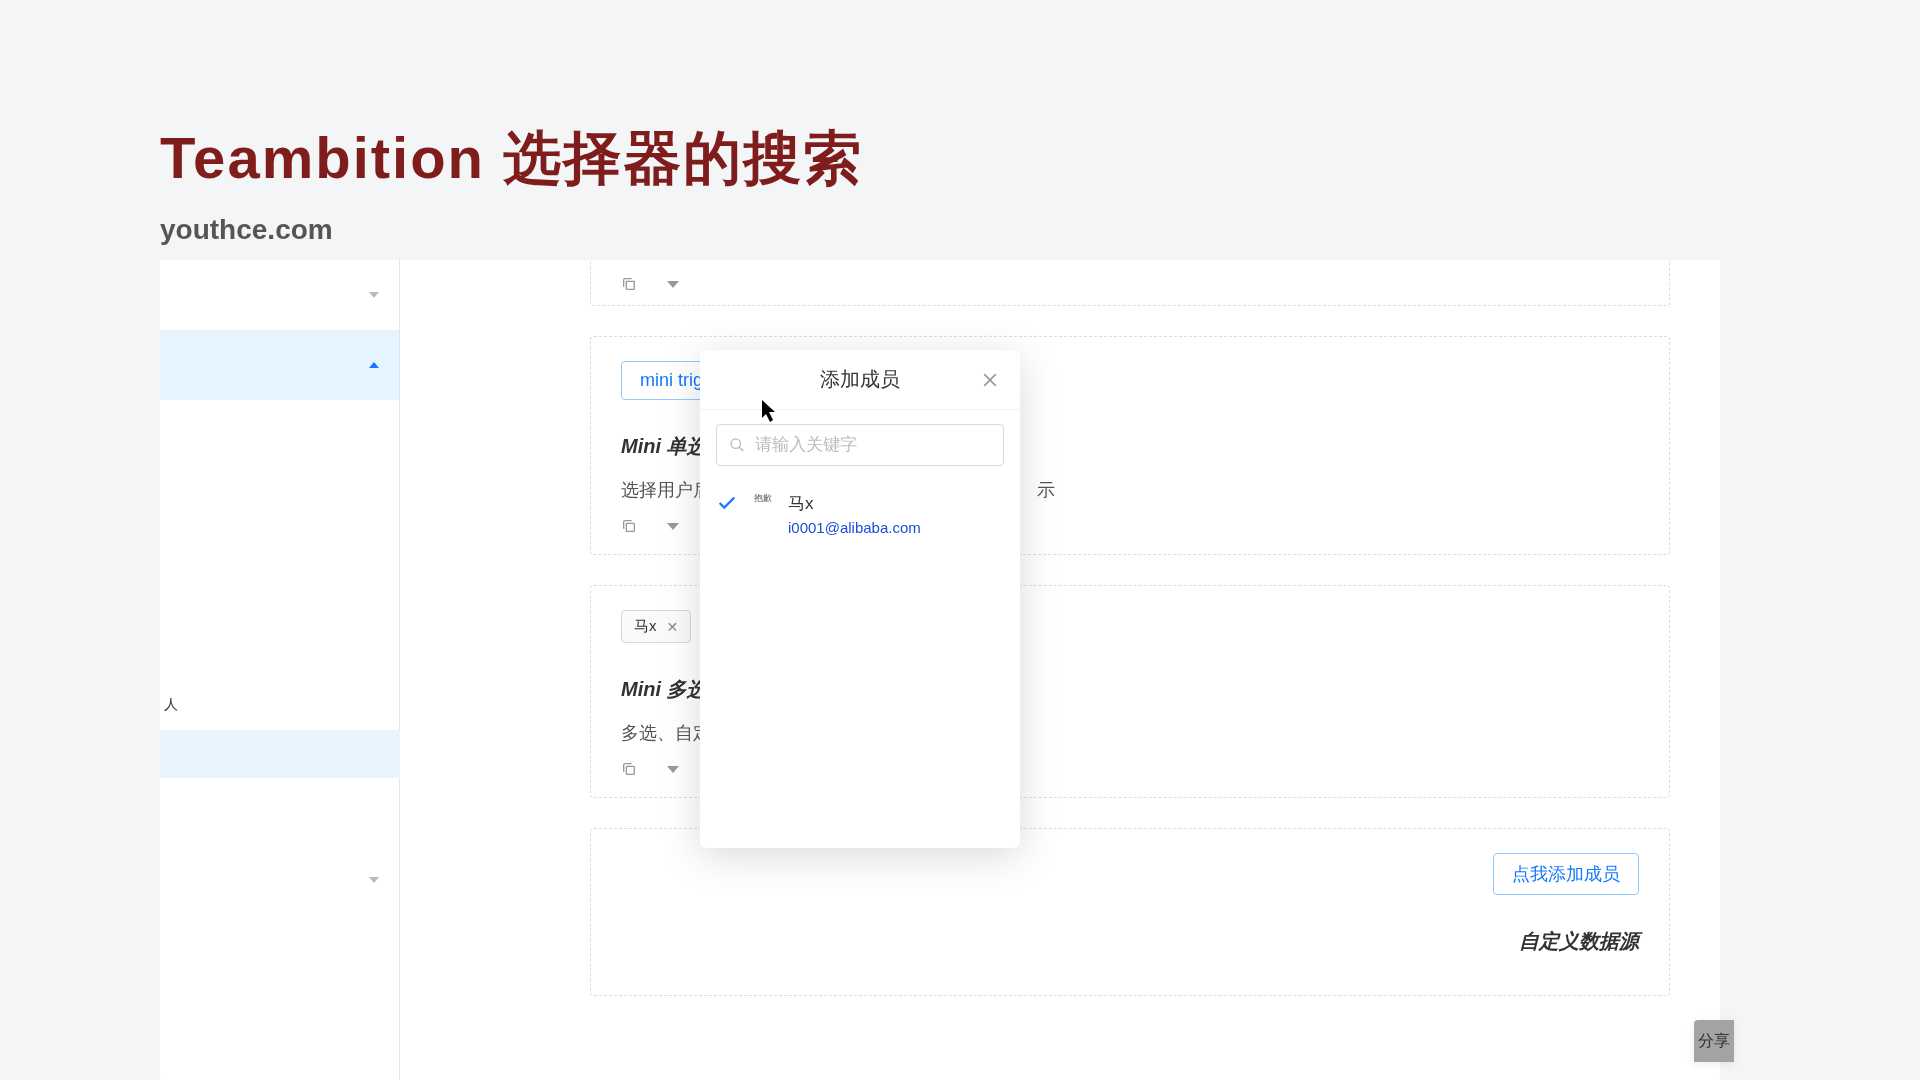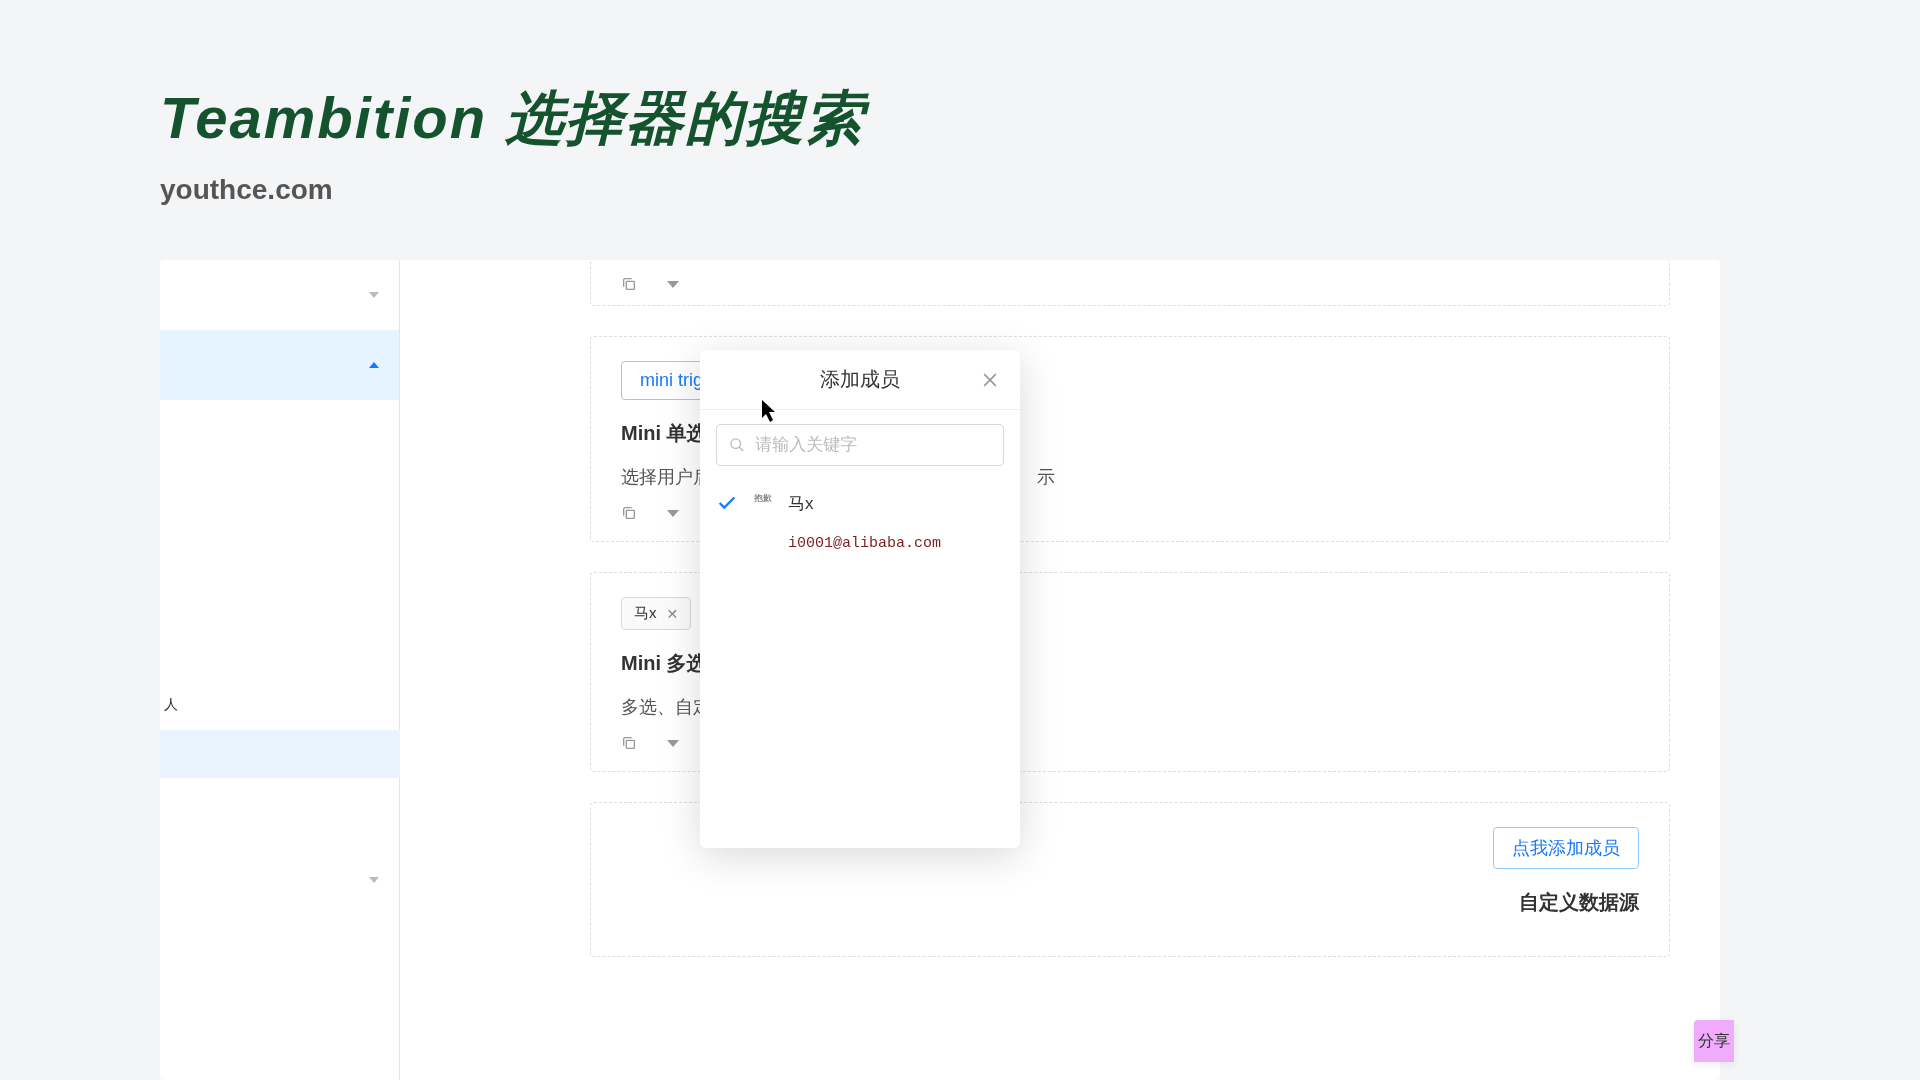--- a/index.html
+++ b/index.html
@@ -12,24 +12,24 @@
 }
 
 .page-header {
   position: absolute;
   left: 160px;
   top: 80px;
 }
 .page-title {
   font-size: 58px;
   font-weight: 700;
-  font-style: italic;
-  color: #14532d;
+  color: #7f1d1d;
   letter-spacing: 2px;
   font-family: "Arial Black", "Microsoft YaHei", sans-serif;
+  margin-top: 40px;
 }
 .page-subtitle {
   font-size: 28px;
   color: #555;
   margin-top: 16px;
   font-weight: 700;
 }
 
 .main-container {
   position: absolute;
@@ -134,21 +134,22 @@
 .tag-chip .x {
   font-size: 14px;
   color: #888;
   cursor: pointer;
 }
 
 .section-label {
   font-size: 20px;
   font-weight: 600;
   color: #333;
-  margin-top: 20px;
+  margin-top: 33px;
+  font-style: italic;
 }
 .section-desc {
   font-size: 18px;
   color: #555;
   margin-top: 18px;
 }
 
 .code-row {
   display: flex;
   align-items: center;
@@ -221,38 +222,38 @@
 }
 .result-check { width: 22px; color: #1677ff; }
 .result-check svg { width: 22px; height: 22px; }
 .result-avatar {
   width: 22px;
   font-size: 9px;
   color: #555;
   text-align: center;
 }
 .result-text .name { font-size: 17px; color: #333; }
-.result-text .email { font-size: 15px; color: #7f1d1d; margin-top: 20px; font-family: Liberation Mono, monospace; }
+.result-text .email { font-size: 15px; color: #1d4ed8; margin-top: 4px; }
 
 .cursor {
   position: absolute;
   left: 762px;
   top: 400px;
   z-index: 200;
   width: 16px; height: 16px;
 }
 .cursor svg { width: 16px; height: 24px; }
 
 .share-tab {
   position: absolute;
   right: 0;
   bottom: 0;
   width: 40px;
   height: 42px;
-  background: #f0abfc;
+  background: #a3a3a3;
   border-radius: 4px 0 0 0;
   box-shadow: 0 2px 8px rgba(0,0,0,0.08);
   display: flex;
   align-items: center;
   justify-content: center;
   font-size: 16px;
   color: #333;
   overflow: hidden;
 }
 </style>

